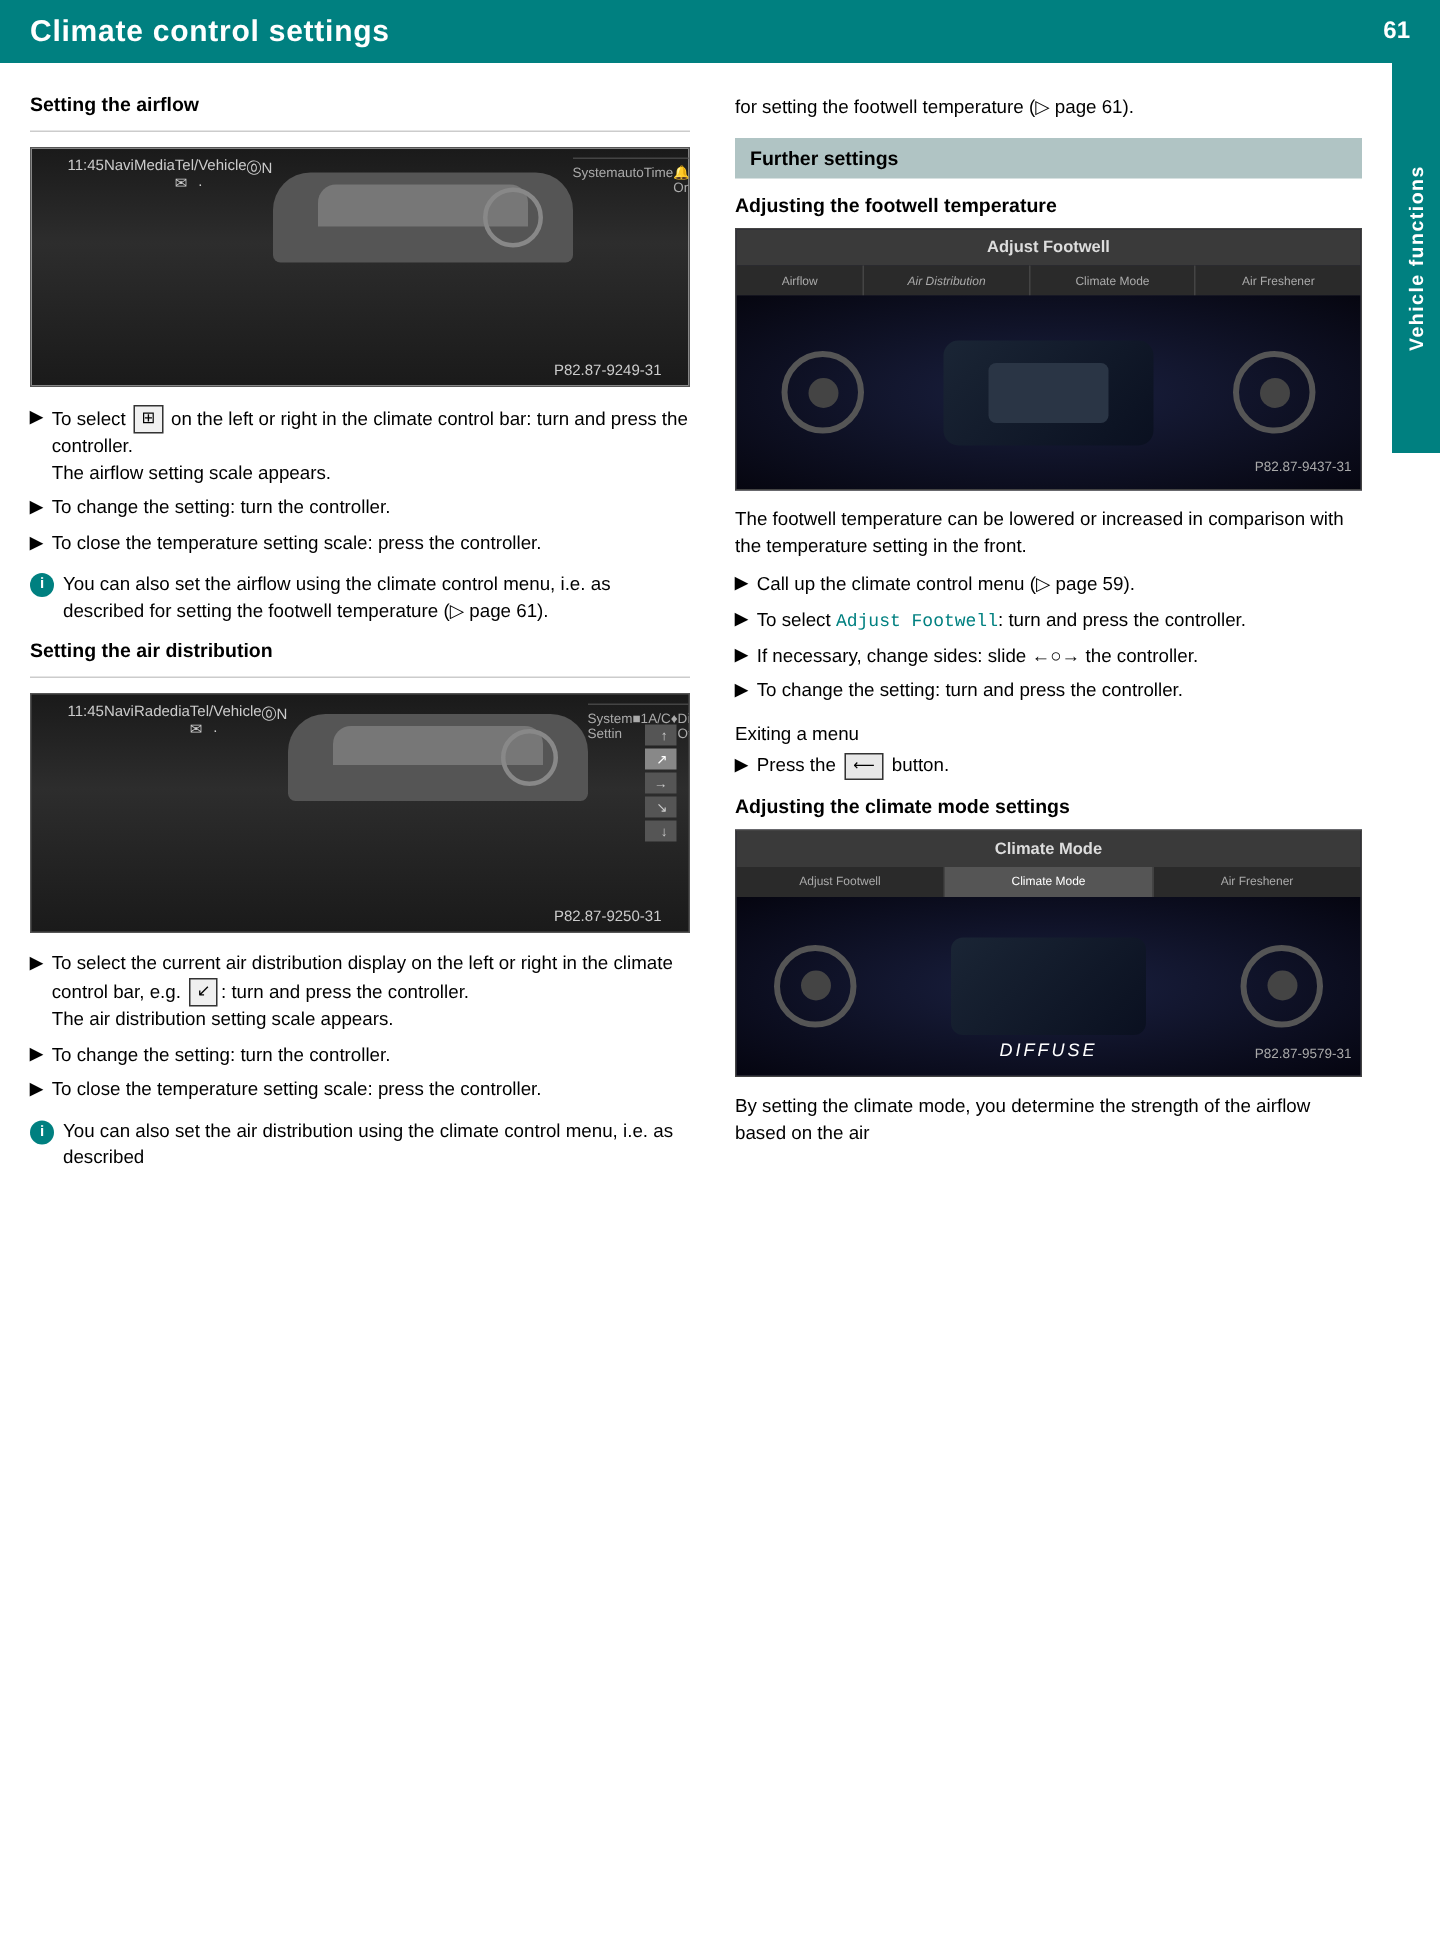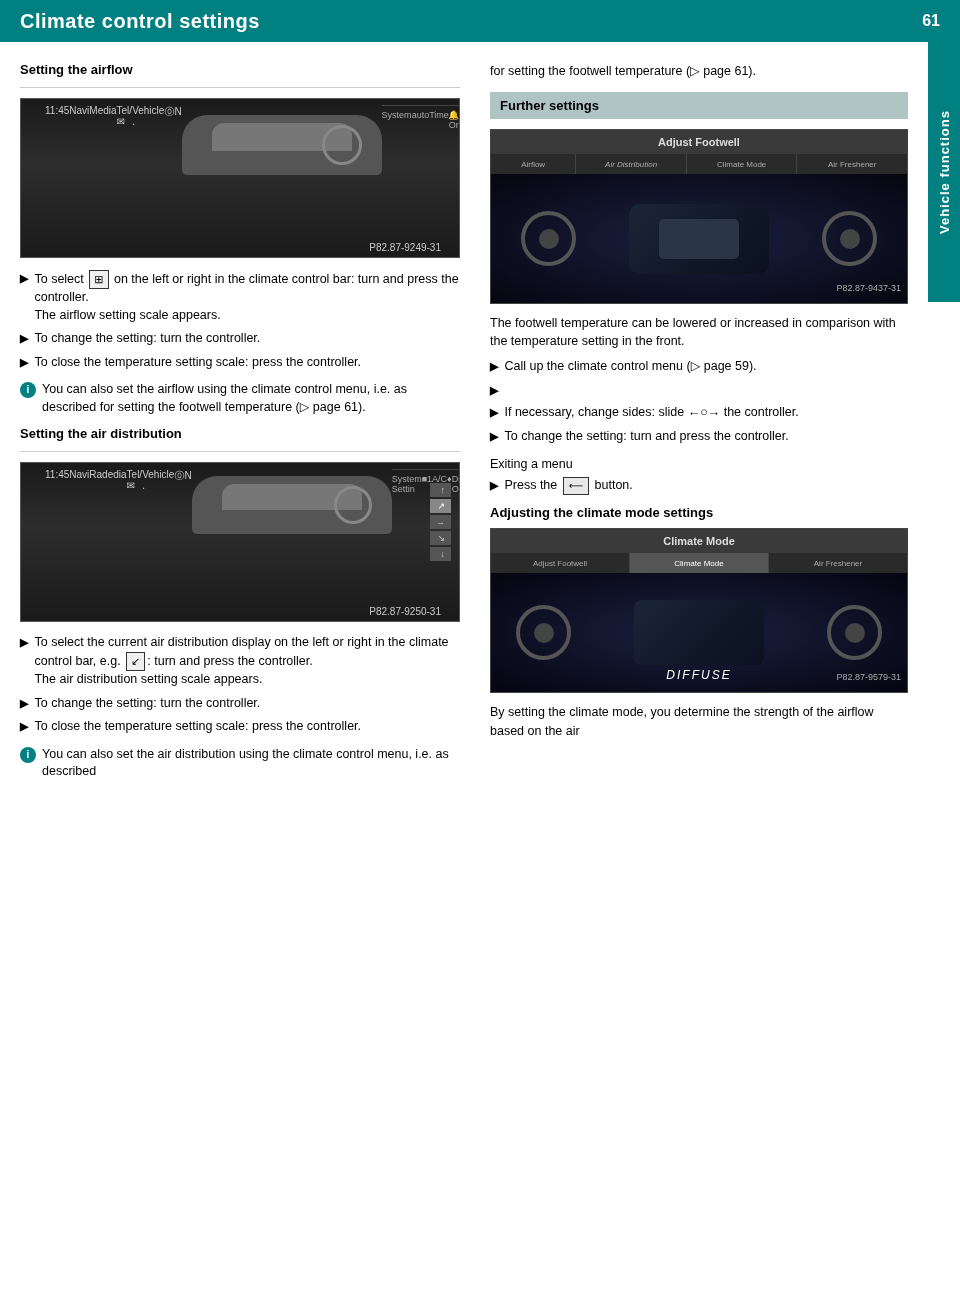--- a/index.html
+++ b/index.html
@@ -433,20 +433,21 @@
   </div>
 
   <div class="right-col">
 
     <p class="para" style="margin-bottom:12px;">for setting the footwell temperature (▷ page 61).</p>
 
     <div class="further-settings-banner">
       <span>Further settings</span>
     </div>
 
+    <p class="sub-heading">Adjusting the footwell temperature</p>
 
     <div class="screenshot-box2" style="display:flex; flex-direction:column;">
       <div class="screen-header">
         <span>Adjust Footwell</span>
       </div>
 
       <div style="display:flex; background:#2a2a2a; height:20px;">
         <div style="flex:1; display:flex; align-items:center; justify-content:center; color:#aaa; font-size:8px; border-right:1px solid #444;">Airflow</div>
         <div style="flex:1.3; display:flex; align-items:center; justify-content:center; color:#aaa; font-size:8px; border-right:1px solid #444;font-style:italic;">Air Distribution</div>
         <div style="flex:1.3; display:flex; align-items:center; justify-content:center; color:#aaa; font-size:8px; border-right:1px solid #444;">Climate Mode</div>
@@ -471,20 +472,21 @@
 
     <p class="para">The footwell temperature can be lowered or increased in comparison with the temperature setting in the front.</p>
 
     <ul class="bullet-list">
       <li>
         <span class="bullet-arrow">▶</span>
         <span>Call up the climate control menu (▷ page 59).</span>
       </li>
       <li>
         <span class="bullet-arrow">▶</span>
+        <span>To select <span class="mono">Adjust Footwell</span>: turn and press the controller.</span>
       </li>
       <li>
         <span class="bullet-arrow">▶</span>
         <span>If necessary, change sides: slide ←○→ the controller.</span>
       </li>
       <li>
         <span class="bullet-arrow">▶</span>
         <span>To change the setting: turn and press the controller.</span>
       </li>
     </ul>

